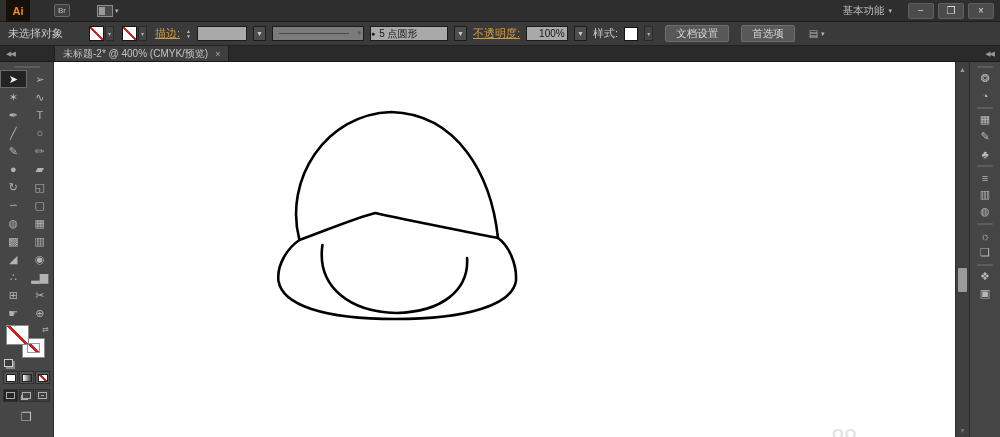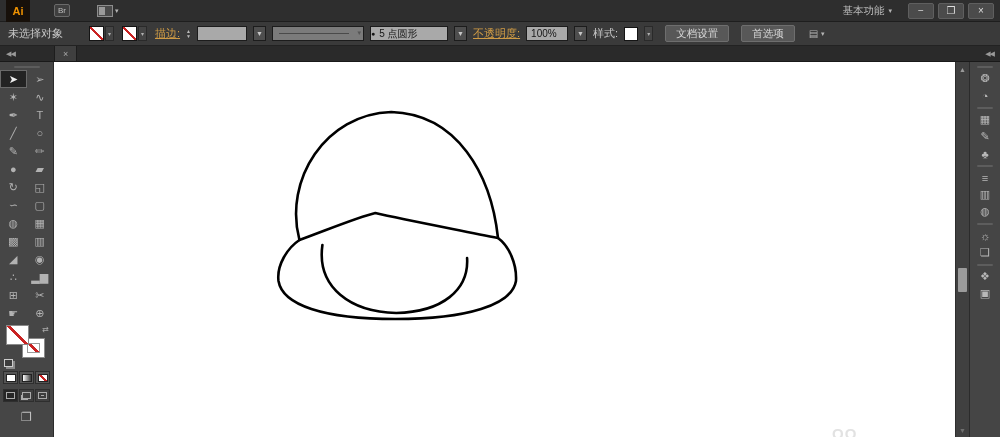--- a/index.html
+++ b/index.html
@@ -43,21 +43,21 @@
   .stepper { display:flex; flex-direction:column; justify-content:center; color:#bbbbbb;
              font-size:5px; line-height:5px; }
   .field { background:#a9a9a9; border:1px solid #1c1c1c; height:15px; }
   .w-stroke { width:50px; }
   .w-profile { width:92px; background:#7b7b7b; position:relative; }
   .w-profile::before { content:""; position:absolute; left:6px; right:14px; top:6px; height:1px; background:#4a4a4a; }
   .w-profile::after { content:"▾"; position:absolute; right:2px; top:2px; font-size:7px; color:#555; }
   .w-brush { width:78px; display:flex; align-items:center; gap:4px; padding:0 0;
              color:#161616; font-size:10px; white-space:nowrap; overflow:hidden; }
   .brush-bullet { font-size:7px; }
-  .w-opacity { width:42px; display:flex; align-items:center; padding:0 4px; color:#161616; font-size:10px; }
+  .w-opacity { width:42px; display:flex; align-items:center; padding:0 12px; color:#161616; font-size:10px; }
   .dd-btn { width:13px; height:15px; background:#4e4e4e; border:1px solid #1c1c1c; color:#c7c7c7;
             font-size:7px; display:flex; align-items:center; justify-content:center; }
   .style-chip { width:14px; height:14px; background:#ffffff; border:1px solid #141414; }
   .cb-btn { height:17px; background:#585858; border:1px solid #6e6e6e; border-radius:2px; color:#d8d8d8;
             font-size:10.5px; padding:0 10px; display:flex; align-items:center; white-space:nowrap; margin-left:6px;text-align:center; }
   .flyout { display:flex; align-items:center; gap:3px; color:#b5b5b5; font-size:10px; margin-left:8px; }
 
   
   .tabstrip { height:16px; background:#2a2a2a; border-bottom:1px solid #191919;
               display:flex; align-items:stretch; font-size:10px; flex:0 0 auto; }
@@ -190,20 +190,21 @@
 
     <span class="flyout">
       <span>▤</span>
       <span class="caret">▾</span>
     </span>
   </div>
 
   <div class="tabstrip">
     <div class="collapse-cell">◀◀</div>
     <div class="tab">
+      <span>未标题-2* @ 400% (CMYK/预览)</span>
       <span class="tab-close">×</span>
     </div>
     <div class="dock-collapse">◀◀</div>
   </div>
 
   <div class="main">
 
     <div class="toolbar">
       <div class="tb-grip"></div>
       <div class="tools">

